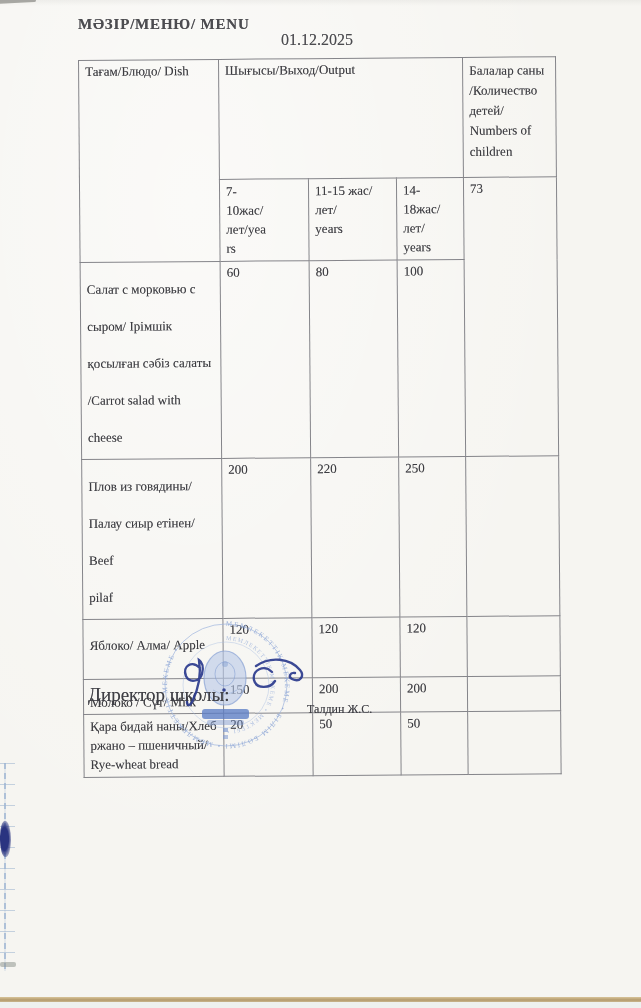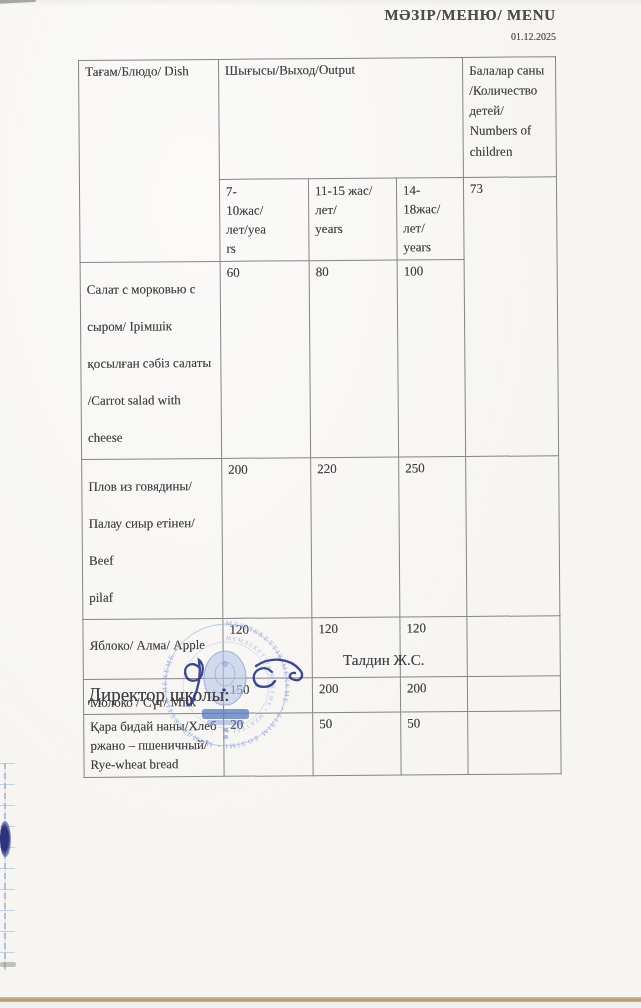--- a/index.html
+++ b/index.html
@@ -15,25 +15,25 @@
       radial-gradient(ellipse at 30% 20%, rgba(255,255,255,.5), rgba(255,255,255,0) 60%),
       #f6f5f1;
     overflow:hidden;
   }
   .ml{white-space:pre-line;}
 
   
   .crease{position:absolute;left:-4px;top:-2px;width:40px;height:5px;background:#6b6b66;opacity:.55;transform:rotate(-3deg);border-radius:2px;}
 
   
-  .title{position:absolute;left:78px;top:7px;width:478px;text-align:right;
+  .title{position:absolute;left:78px;top:16px;width:478px;text-align:left;
     font-size:15px;font-weight:bold;letter-spacing:.8px;color:#4c4c50;
     text-shadow:0 0 .6px rgba(70,70,75,.6);}
-  .date{position:absolute;left:78px;top:31px;width:478px;text-align:right;
-    font-size:10px;color:#4c4c50;text-shadow:0 0 .5px rgba(70,70,75,.5);}
+  .date{position:absolute;left:78px;top:31px;width:478px;text-align:center;
+    font-size:16px;color:#4c4c50;text-shadow:0 0 .5px rgba(70,70,75,.5);}
 
   
   .table-wrap{position:absolute;left:78px;top:60px;transform:rotate(-0.45deg);transform-origin:0 0;}
   table.menu{border-collapse:collapse;table-layout:fixed;width:477px;color:#3d3d42;
     text-shadow:0 0 .5px rgba(60,60,65,.45);}
   table.menu td,table.menu th{border:1px solid #85858a;vertical-align:top;
     font-weight:normal;text-align:left;padding:3px 6px;font-size:13px;overflow:hidden;}
   th.hdr{font-weight:bold;font-size:13.5px;padding-top:5px;}
   th.children-hdr{font-weight:bold;line-height:1.55;padding-top:5px;margin-left:27px;}
   th.age{font-size:13px;line-height:1.45;}
@@ -49,22 +49,22 @@
   tr.r-sub{height:63px;}
   tr.r-1{height:140px;}
   tr.r-2{height:95px;}
   tr.r-3{height:60px;}
   tr.r-4{height:35px;}
   tr.r-5{height:57px;}
 
   
   .director-label{position:absolute;left:88px;top:684px;font-size:19px;color:#3f3f45;
     text-shadow:0 0 .5px rgba(60,60,65,.5);z-index:4;}
-  .director-name{position:absolute;left:307px;top:652px;font-size:15px;color:#3f3f45;
-    text-shadow:0 0 .5px rgba(60,60,65,.5);z-index:4;margin-left:36px;}
+  .director-name{position:absolute;left:307px;top:702px;font-size:12px;color:#3f3f45;
+    text-shadow:0 0 .5px rgba(60,60,65,.5);z-index:4;}
   .stamp{position:absolute;left:153px;top:612px;width:146px;height:146px;z-index:2;opacity:.92;}
   .signature{position:absolute;left:178px;top:650px;width:150px;height:80px;z-index:5;}
 
   
   .nb-vline{position:absolute;left:4px;top:763px;width:2px;height:208px;
     background:repeating-linear-gradient(180deg,#9db4d2 0 6px,rgba(157,180,210,.25) 6px 10px);opacity:.8;}
   .nb-ticks{position:absolute;left:0;top:763px;width:15px;height:200px;
     background:repeating-linear-gradient(180deg,rgba(150,175,205,.75) 0 1px,transparent 1px 21px);opacity:.7;}
   .nb-smudge{position:absolute;left:0px;top:821px;width:11px;height:36px;
     background:radial-gradient(ellipse at 40% 50%,#2a3480 0 45%,rgba(42,52,128,.45) 70%,rgba(42,52,128,0) 100%);

